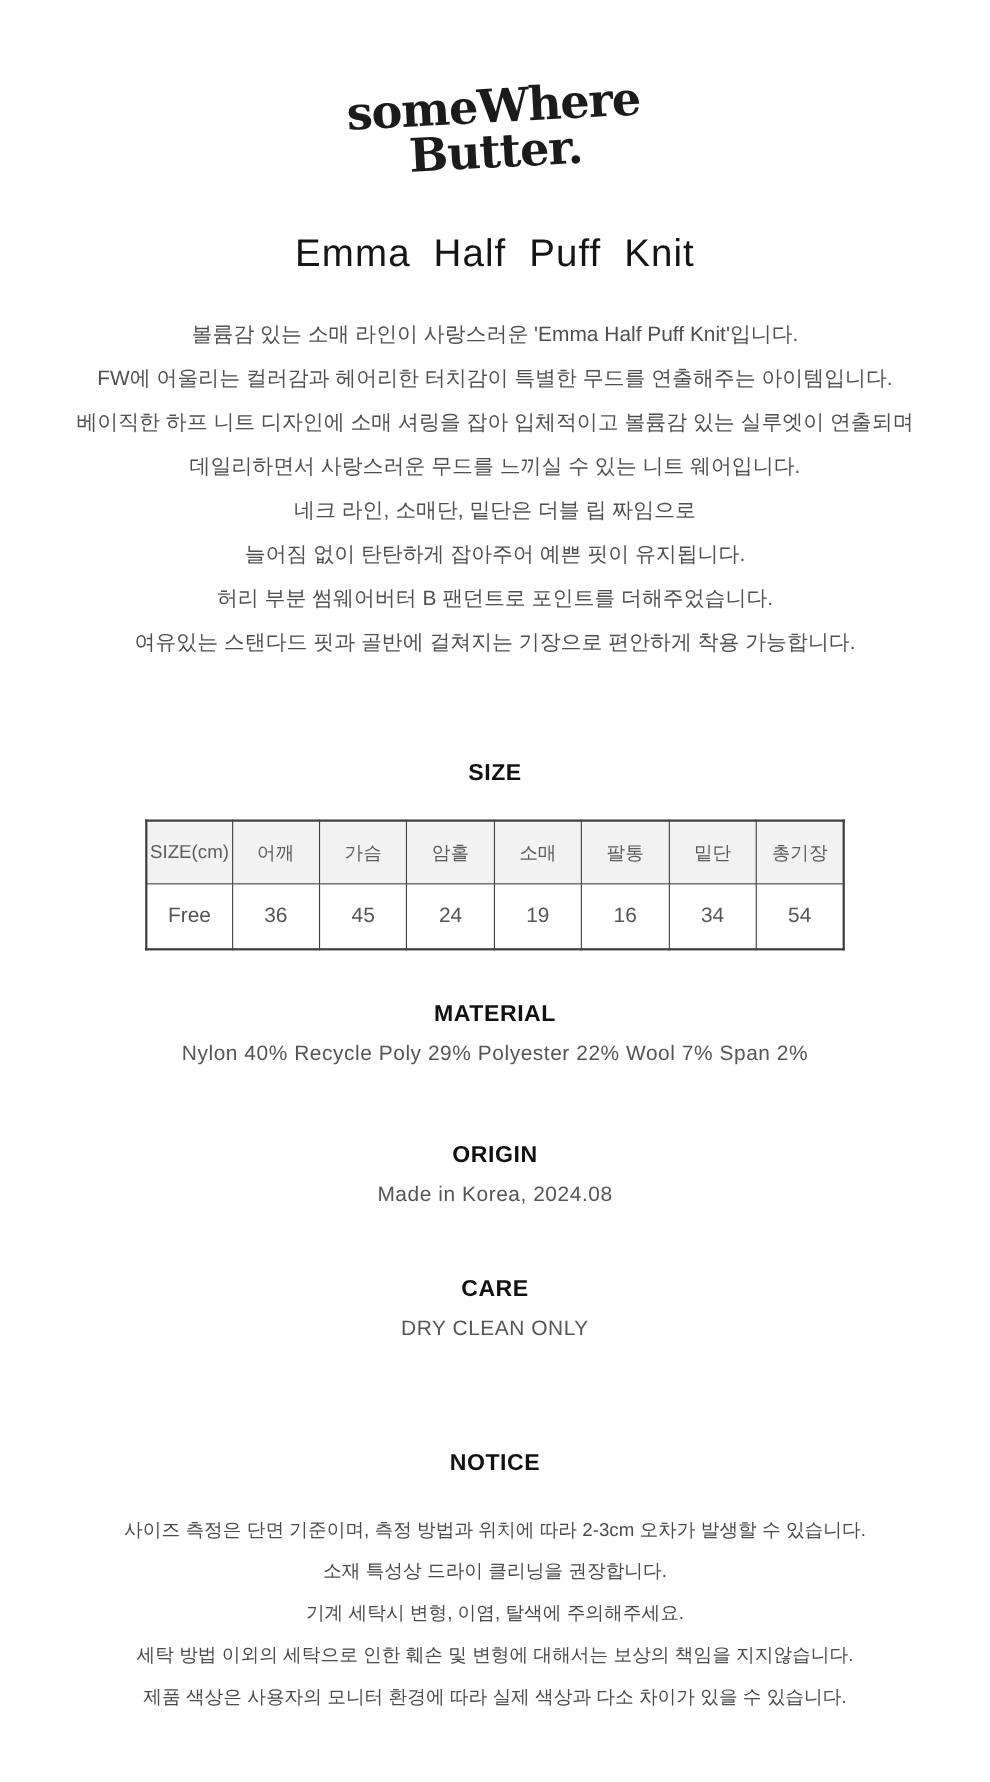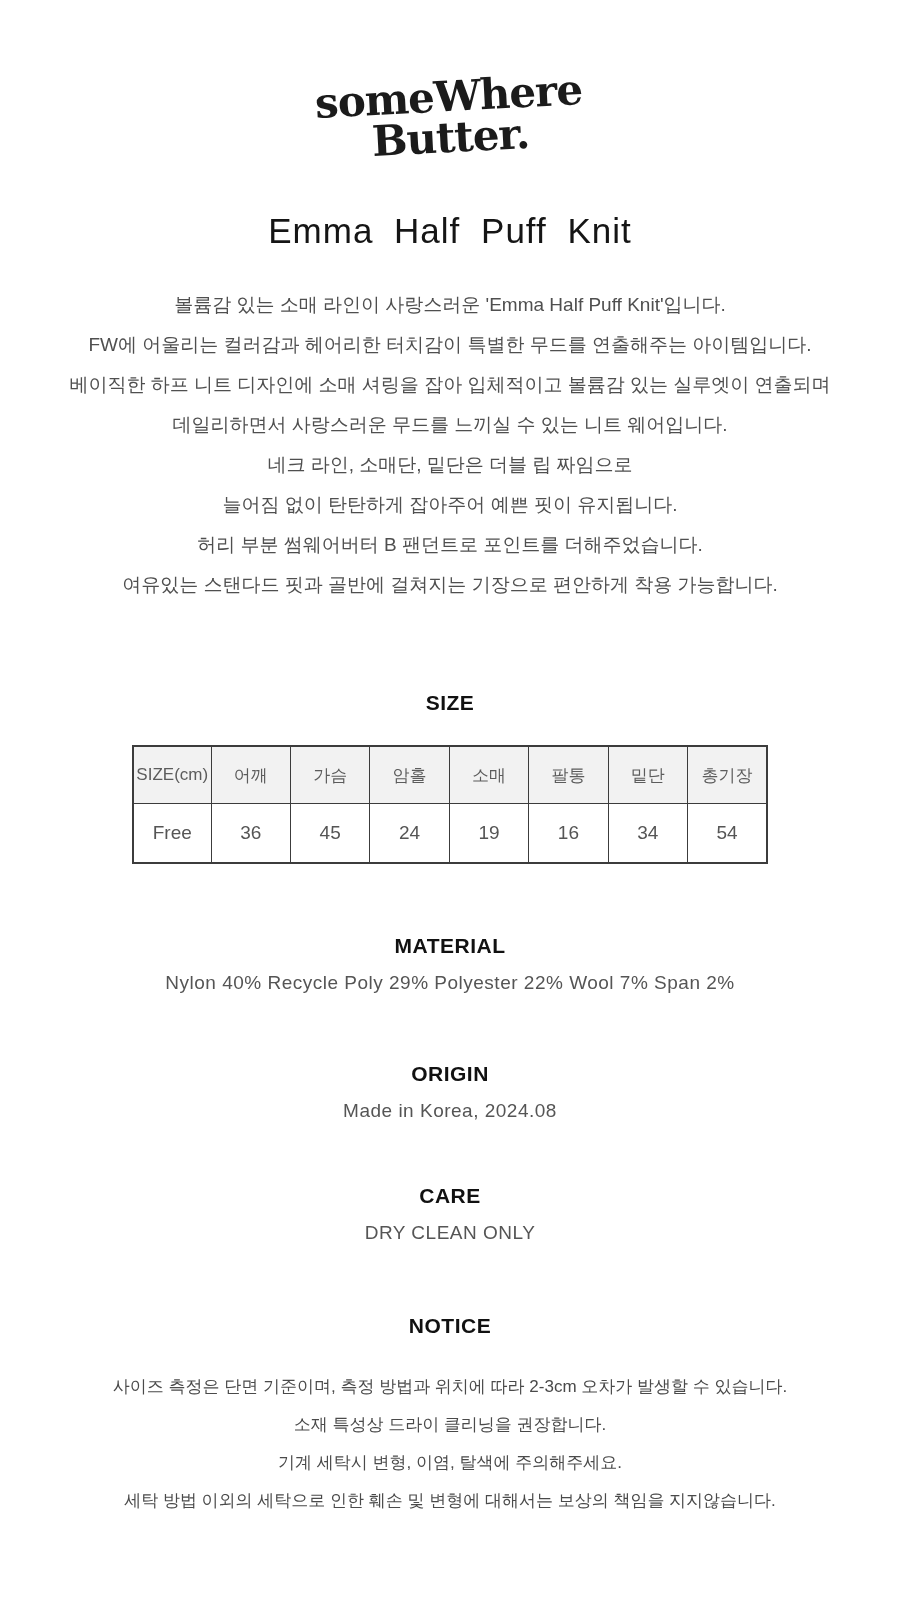--- a/index.html
+++ b/index.html
@@ -47,24 +47,24 @@
   }
 
   
   .section-heading {
     font-size: 21px;
     font-weight: bold;
     color: #111111;
     letter-spacing: 0.5px;
   }
   .size-heading     { margin-top: 86px; }
-  .material-heading { margin-top: 70px; }
+  .material-heading { margin-top: 46px; }
   .origin-heading   { margin-top: 68px; }
   .care-heading     { margin-top: 62px; }
-  .notice-heading   { margin-top: 70px; }
+  .notice-heading   { margin-top: 98px; }
 
   
   .size-table {
     margin: 30px auto 0 auto;
     border-collapse: collapse;
     table-layout: fixed;
     width: 636px;
     border: 2px solid #3c3c3c;
   }
   .size-table th, .size-table td {
@@ -180,14 +180,15 @@
   <h2 class="section-heading care-heading">CARE</h2>
   <p class="value-line">DRY CLEAN ONLY</p>
 
   
   <h2 class="section-heading notice-heading">NOTICE</h2>
   <div class="notice-lines">
     <p>사이즈 측정은 단면 기준이며, 측정 방법과 위치에 따라 2-3cm 오차가 발생할 수 있습니다.</p>
     <p>소재 특성상 드라이 클리닝을 권장합니다.</p>
     <p>기계 세탁시 변형, 이염, 탈색에 주의해주세요.</p>
     <p>세탁 방법 이외의 세탁으로 인한 훼손 및 변형에 대해서는 보상의 책임을 지지않습니다.</p>
+    <p>제품 색상은 사용자의 모니터 환경에 따라 실제 색상과 다소 차이가 있을 수 있습니다.</p>
   </div>
 </div>
 
 </body></html>

